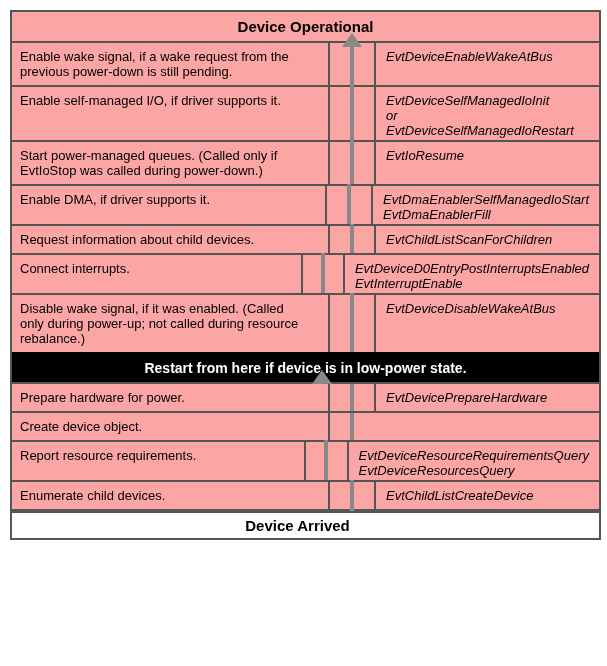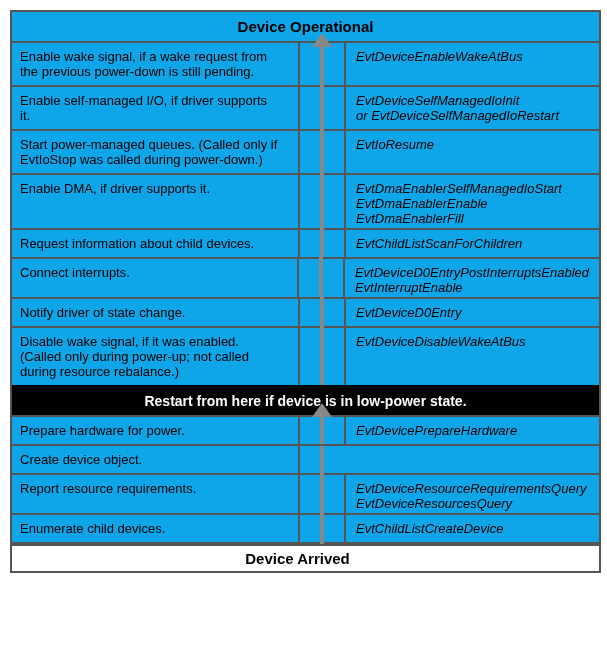--- a/index.html
+++ b/index.html
@@ -6,21 +6,21 @@
     margin: 0;
     padding: 10px;
     font-family: Arial, Helvetica, sans-serif;
     font-size: 13px;
     color: #000;
     background: #fff;
   }
   .diagram {
     width: 587px;
     border: 2px solid #555;
-    background: #0ea5e9;
+    background: #fca5a5;
     position: relative;
   }
   .device-operational {
     font-weight: bold;
     text-align: center;
     padding: 6px 0 8px 0;
     font-size: 15px;
   }
   .device-arrived {
     font-weight: bold;
@@ -31,21 +31,21 @@
     border-top: 2px solid #555;
   }
   .row {
     display: flex;
     border-top: 2px solid #555;
     border-bottom: 2px solid #555;
     margin-top: -2px;
     position: relative;
   }
   .cell-left {
-    width: 288px;
+    width: 318px;
     padding: 6px 18px 6px 8px;
     box-sizing: border-box;
     border-right: 2px solid #555;
   }
   .cell-arrow {
     width: 44px;
     position: relative;
     box-sizing: border-box;
   }
   .cell-right {
@@ -146,21 +146,20 @@
     </div>
   </div>
 
   <div class="row">
     <div class="cell-left">Enable DMA, if driver supports it.</div>
     <div class="cell-arrow">
         <div class="shaft"></div>
       </div>
     <div class="cell-right">
       <span class="line">EvtDmaEnablerSelfManagedIoStart</span>
-      <span class="line">EvtDmaEnablerEnable</span>
       <span class="line">EvtDmaEnablerFill</span>
     </div>
   </div>
 
   <div class="row">
     <div class="cell-left">Request information about child devices.</div>
     <div class="cell-arrow">
         <div class="shaft"></div>
       </div>
     <div class="cell-right">
@@ -172,29 +171,20 @@
     <div class="cell-left">Connect interrupts.</div>
     <div class="cell-arrow">
         <div class="shaft"></div>
       </div>
     <div class="cell-right">
       <span class="line">EvtDeviceD0EntryPostInterruptsEnabled</span>
       <span class="line">EvtInterruptEnable</span>
     </div>
   </div>
 
-  <div class="row">
-    <div class="cell-left">Notify driver of state change.</div>
-    <div class="cell-arrow">
-        <div class="shaft"></div>
-      </div>
-    <div class="cell-right">
-      <span class="line">EvtDeviceD0Entry</span>
-    </div>
-  </div>
 
   <div class="row">
     <div class="cell-left">Disable wake signal, if it was enabled. (Called only during power-up; not called during resource rebalance.)</div>
     <div class="cell-arrow">
         <div class="shaft"></div>
       </div>
     <div class="cell-right">
       <span class="line">EvtDeviceDisableWakeAtBus</span>
     </div>
   </div>

